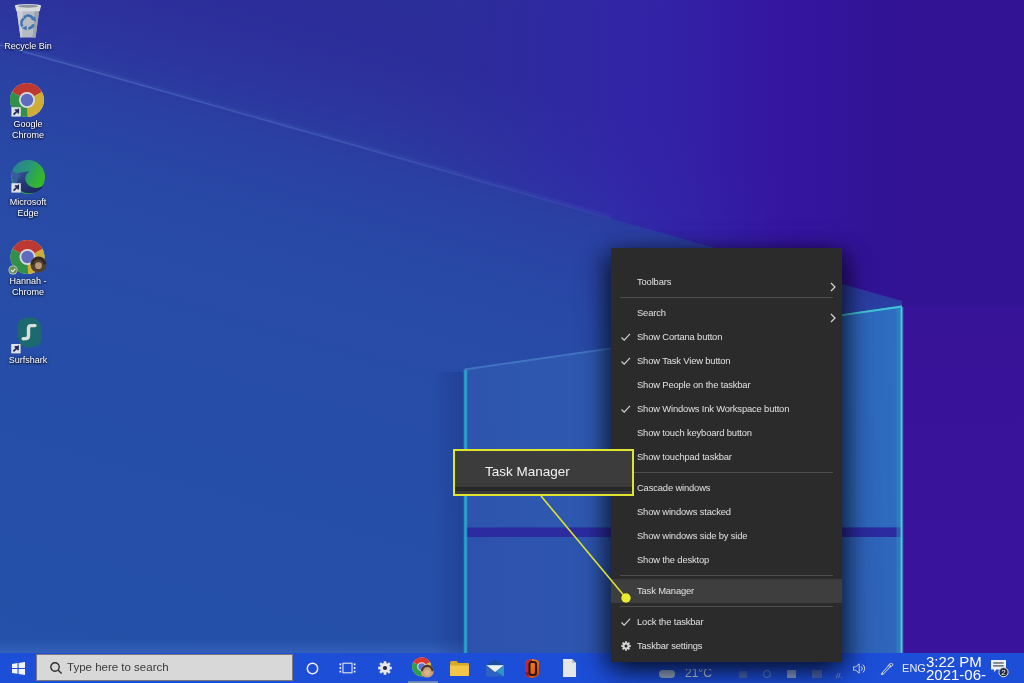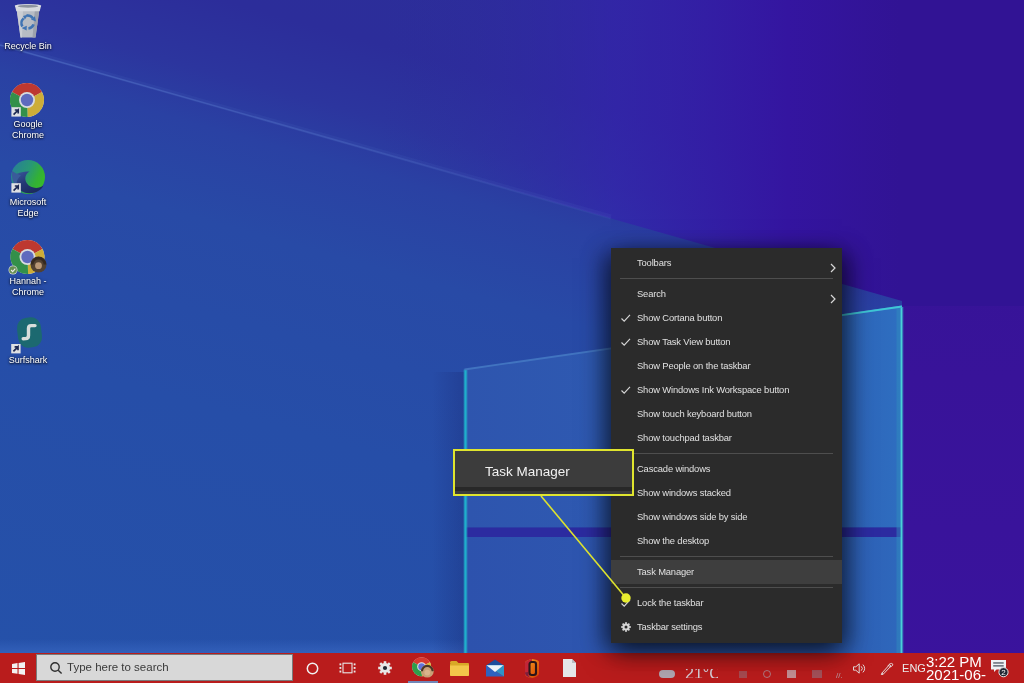--- a/index.html
+++ b/index.html
@@ -3,29 +3,29 @@
 <meta charset="utf-8">
 <style>
   html,body{margin:0;padding:0;}
   body{width:1024px;height:683px;overflow:hidden;font-family:"Liberation Sans",sans-serif;}
   #desktop{position:relative;width:1024px;height:683px;overflow:hidden;background:#2c4db0;}
   #bgsvg{position:absolute;left:0;top:0;}
   .dicon{position:absolute;width:64px;text-align:center;color:#fff;font-size:9px;line-height:11px;
     text-shadow:0 1px 2px rgba(0,0,0,.85), 0 0 3px rgba(0,0,0,.6);}
   .dicon svg{display:block;margin:0 auto;filter:brightness(0.93) saturate(0.9);}
   
-  #taskbar{position:absolute;left:0;top:653px;width:1024px;height:30px;background:#b91c1c;z-index:5;}
+  #taskbar{position:absolute;left:0;top:653px;width:1024px;height:30px;background:#1d4ed8;z-index:5;}
   #searchbox{position:absolute;left:36px;top:1px;width:257px;height:27px;background:#d8d8d8;
     border:1px solid #7a7a7a;box-sizing:border-box;}
   #searchbox span{position:absolute;left:30px;top:6px;font-size:11.5px;color:#3a3a3a;}
   .tbico{position:absolute;top:0;height:30px;display:flex;align-items:center;justify-content:center;}
   #clock{position:absolute;right:36px;top:2px;width:62px;text-align:left;color:#fff;font-size:15px;line-height:13px;}
   
   #menu{position:absolute;left:611px;top:248px;width:231px;background:#2b2b2b;z-index:10;
-    padding:3px 0 4px 0;box-shadow:0 10px 26px rgba(0,0,0,.5), -9px 5px 20px rgba(0,0,0,.33), 9px 5px 20px rgba(0,0,0,.33);}
+    padding:22px 0 4px 0;box-shadow:0 10px 26px rgba(0,0,0,.5), -9px 5px 20px rgba(0,0,0,.33), 9px 5px 20px rgba(0,0,0,.33);}
   .mi{position:relative;height:24px;line-height:24px;color:#e0e0e0;font-size:9.4px;letter-spacing:-0.15px;padding-left:26px;}
   .mi .chk{position:absolute;left:8px;top:0;width:14px;height:24px;}
   .mi .arr{position:absolute;right:6px;top:7px;}
   .msep{height:1px;background:#4e4e4e;margin:3px 9px 3px 9px;}
   .mi.hl{background:#3e3e3e;}
   
   #callout{position:absolute;left:453px;top:449px;width:181px;height:47px;background:#3c3c3c;
     border:2.5px solid #dfe42e;box-sizing:border-box;z-index:11;}
   #callout .txt{position:absolute;left:30px;top:13px;color:#f2f2f2;font-size:13.5px;}
   #callout .innsep{position:absolute;left:0;bottom:3px;width:100%;height:4.5px;background:#282828;}
@@ -374,21 +374,21 @@
       </svg>
     </div>
     <div class="tbico" style="left:559px;width:20px;">
       <svg width="13" height="18" viewBox="0 0 13 18">
           <path d="M0,0 L9,0 L13,4 L13,18 L0,18 Z" fill="#e4e6e8"></path>
           <path d="M9,0 L13,4 L9,4 Z" fill="#b8bcc2"></path>
         </svg>
     </div>
 
     <div style="position:absolute;left:659px;top:17px;width:16px;height:8px;border-radius:4px;background:#aebecb;opacity:.85;"></div>
-    <div style="position:absolute;left:685px;top:16px;width:33px;height:9px;color:rgba(218,225,233,.92);font-size:16px;line-height:9px;overflow:hidden;">21°C</div>
+    <div style="position:absolute;left:685px;top:16px;width:33px;height:9px;color:rgba(218,225,233,.92);font-size:12px;line-height:9px;overflow:hidden;">21°C</div>
     <div style="position:absolute;left:739px;top:18px;width:8px;height:7px;background:#8a93a3;opacity:.4;"></div>
     <div style="position:absolute;left:763px;top:17px;width:8px;height:8px;border-radius:50%;border:1.5px solid #aab2bf;box-sizing:border-box;opacity:.6;"></div>
     <div style="position:absolute;left:787px;top:17px;width:9px;height:8px;background:#c7ccd4;opacity:.65;"></div>
     <div style="position:absolute;left:812px;top:17px;width:10px;height:8px;background:#8a93a3;opacity:.45;"></div>
     <div style="position:absolute;left:836px;top:20px;width:12px;height:5px;color:rgba(185,192,203,.8);font-size:8px;line-height:5px;overflow:hidden;">//.</div>
 
     <div class="tbico" style="left:851px;width:16px;">
       <svg width="13" height="11" viewBox="0 0 13 11">
           <path d="M0.5,3.8 L2.8,3.8 L6.2,0.8 L6.2,10.2 L2.8,7.2 L0.5,7.2 Z" fill="none" stroke="#e4e4e4" stroke-width="0.95"></path>
           <path d="M8.2,3.3 A3,3 0 0 1 8.2,7.7 M9.9,1.6 A5.3,5.3 0 0 1 9.9,9.4" fill="none" stroke="#e4e4e4" stroke-width="0.95"></path>

